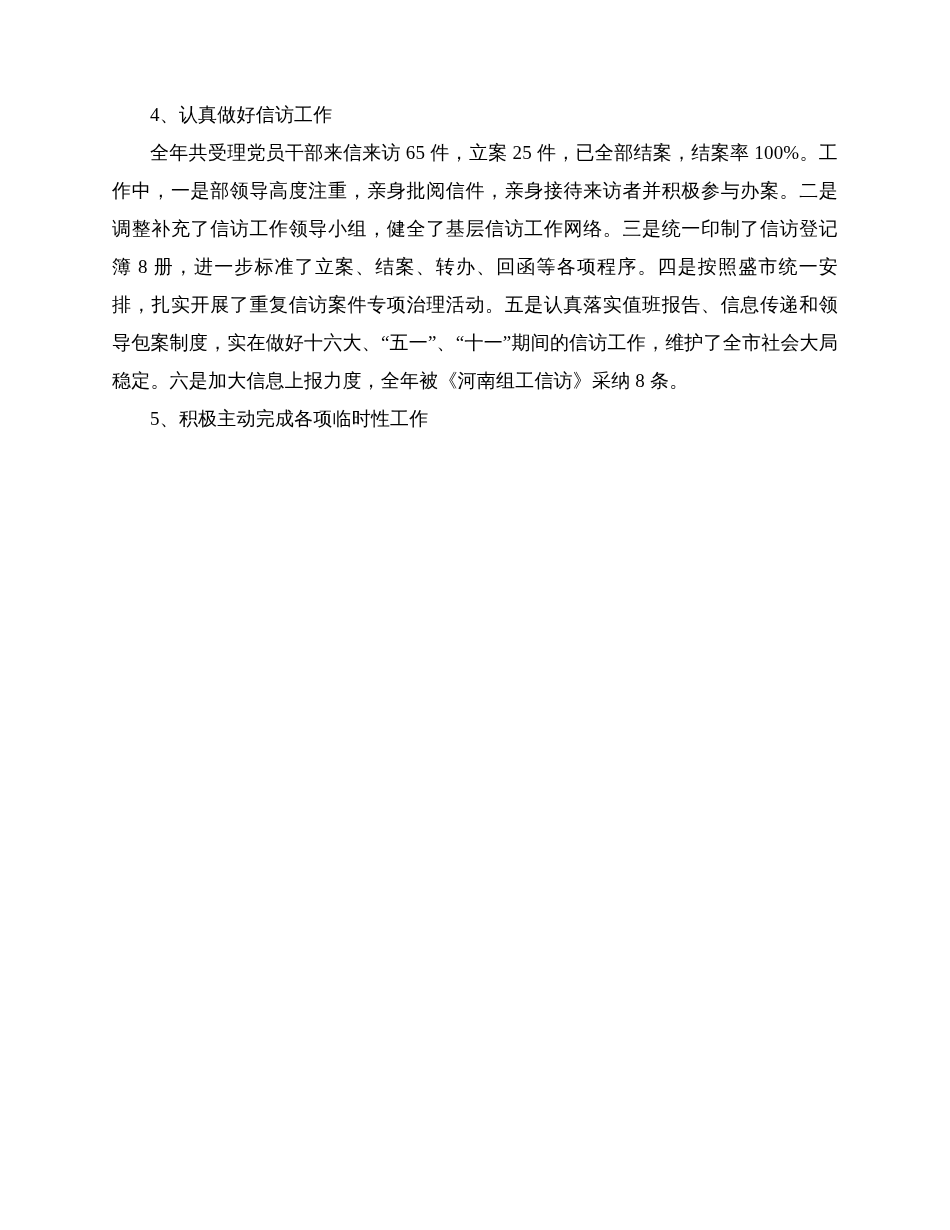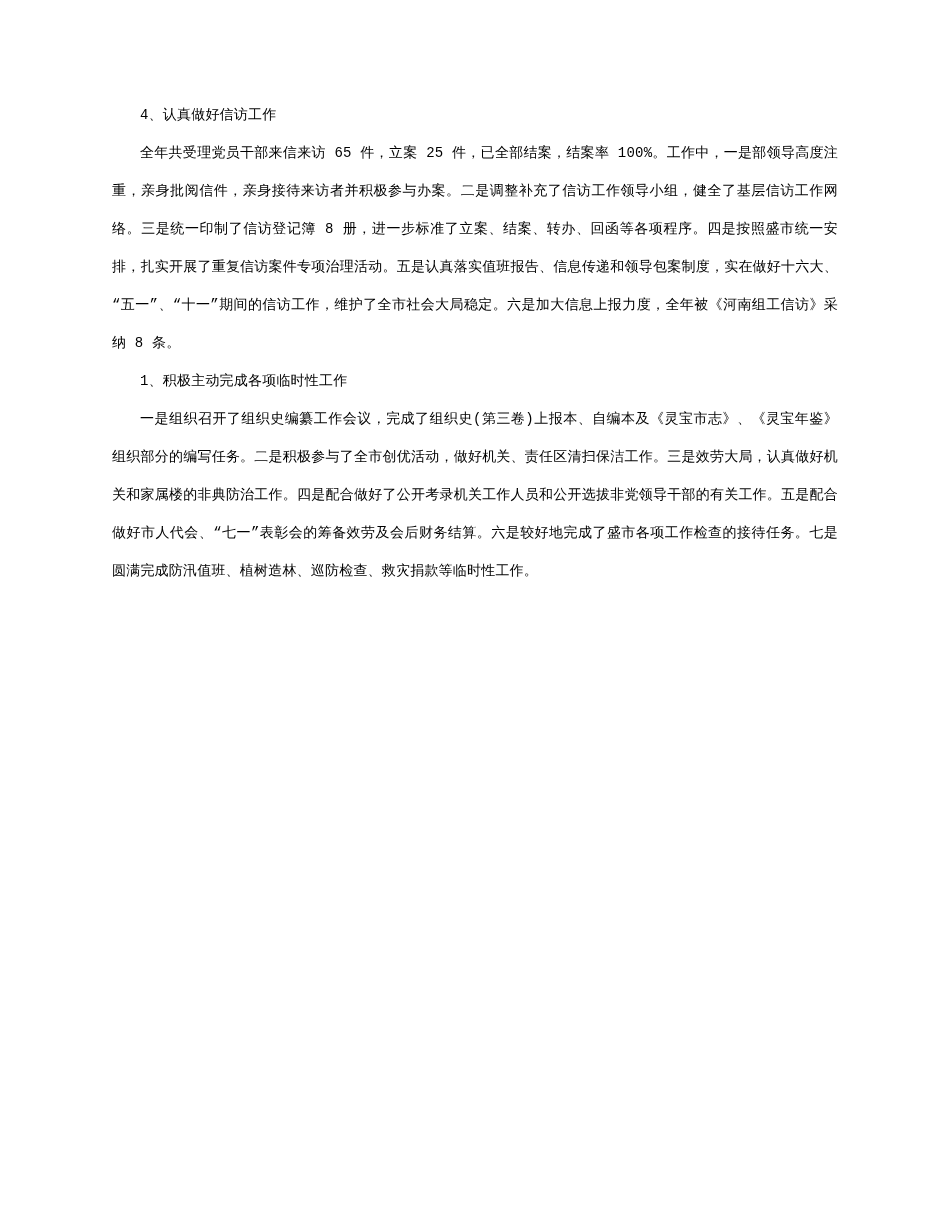--- a/index.html
+++ b/index.html
@@ -22,36 +22,34 @@
     box-sizing: border-box;
     padding: 96px 112px 0 112px;
     background: #ffffff;
     overflow: hidden;
   }
   .doc-body {
     width: 726px;
   }
   p.para {
     margin: 0;
-    font-size: 14px;
+    font-size: 19px;
     line-height: 38px;
     text-align: justify;
     text-justify: inter-ideograph;
     letter-spacing: 0.2px;
     word-break: break-all;
-    font-family: Liberation Mono, monospace;
   }
   p.indent {
     text-indent: 2em;
   }
   
 </style>
 </head>
 <body>
 
 <div class="page">
   <div class="doc-body">
     <p class="para indent">4、认真做好信访工作</p>
     <p class="para indent">全年共受理党员干部来信来访 65 件，立案 25 件，已全部结案，结案率 100%。工作中，一是部领导高度注重，亲身批阅信件，亲身接待来访者并积极参与办案。二是调整补充了信访工作领导小组，健全了基层信访工作网络。三是统一印制了信访登记簿 8 册，进一步标准了立案、结案、转办、回函等各项程序。四是按照盛市统一安排，扎实开展了重复信访案件专项治理活动。五是认真落实值班报告、信息传递和领导包案制度，实在做好十六大、“五一”、“十一”期间的信访工作，维护了全市社会大局稳定。六是加大信息上报力度，全年被《河南组工信访》采纳 8 条。</p>
-    <p class="para indent">1、积极主动完成各项临时性工作</p>
-    <p class="para indent">一是组织召开了组织史编纂工作会议，完成了组织史(第三卷)上报本、自编本及《灵宝市志》、《灵宝年鉴》组织部分的编写任务。二是积极参与了全市创优活动，做好机关、责任区清扫保洁工作。三是效劳大局，认真做好机关和家属楼的非典防治工作。四是配合做好了公开考录机关工作人员和公开选拔非党领导干部的有关工作。五是配合做好市人代会、“七一”表彰会的筹备效劳及会后财务结算。六是较好地完成了盛市各项工作检查的接待任务。七是圆满完成防汛值班、植树造林、巡防检查、救灾捐款等临时性工作。</p>
+    <p class="para indent">5、积极主动完成各项临时性工作</p>
   </div>
 </div>
 
 </body></html>

